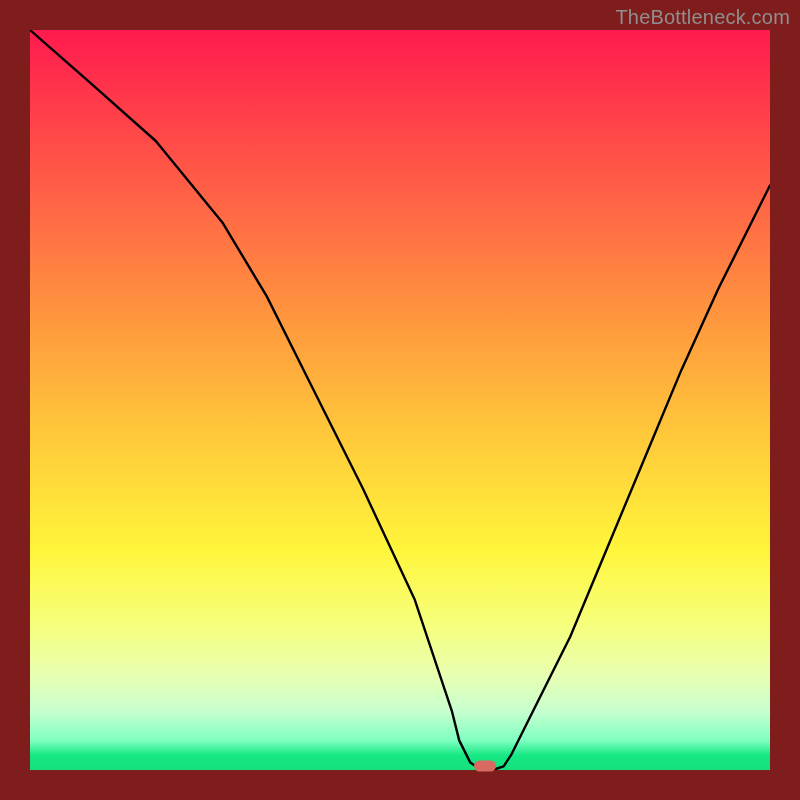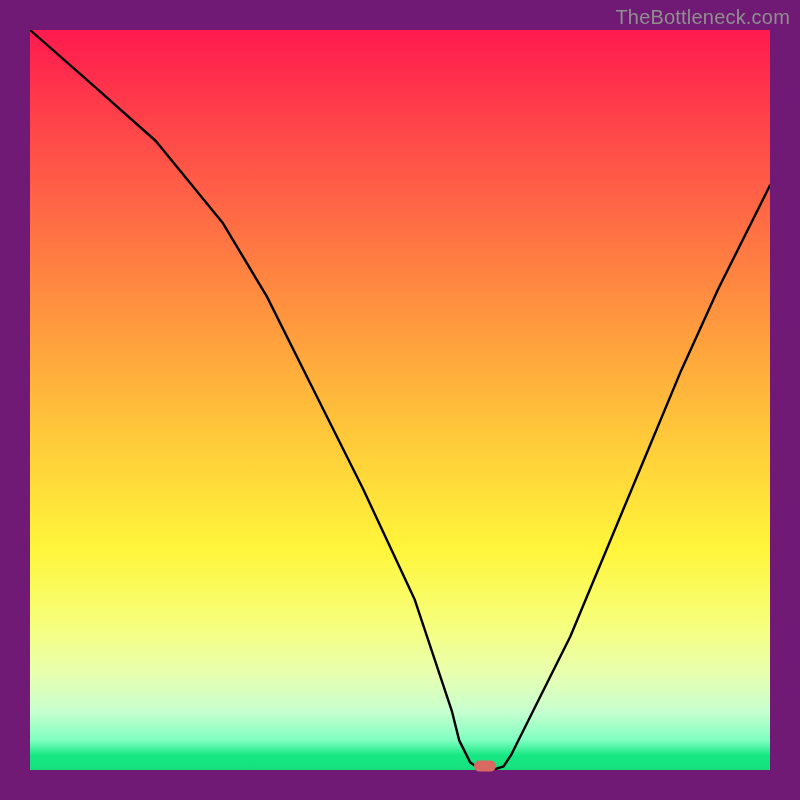--- a/index.html
+++ b/index.html
@@ -9,21 +9,21 @@
     height: 800px;
     background: #000;
     overflow: hidden;
   }
   .frame {
     position: absolute;
     left: 0;
     top: 0;
     width: 800px;
     height: 800px;
-    background: #701a75;
+    background: #7f1d1d;
   }
   .plot {
     position: absolute;
     left: 30px;
     top: 30px;
     width: 740px;
     height: 740px;
     background: linear-gradient(
       to bottom,
       #ff1a4f 0%,

